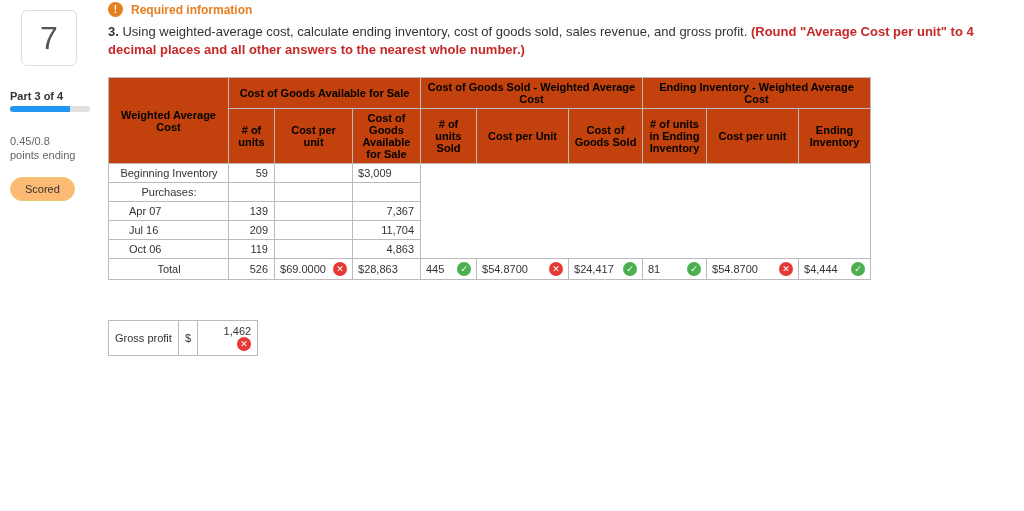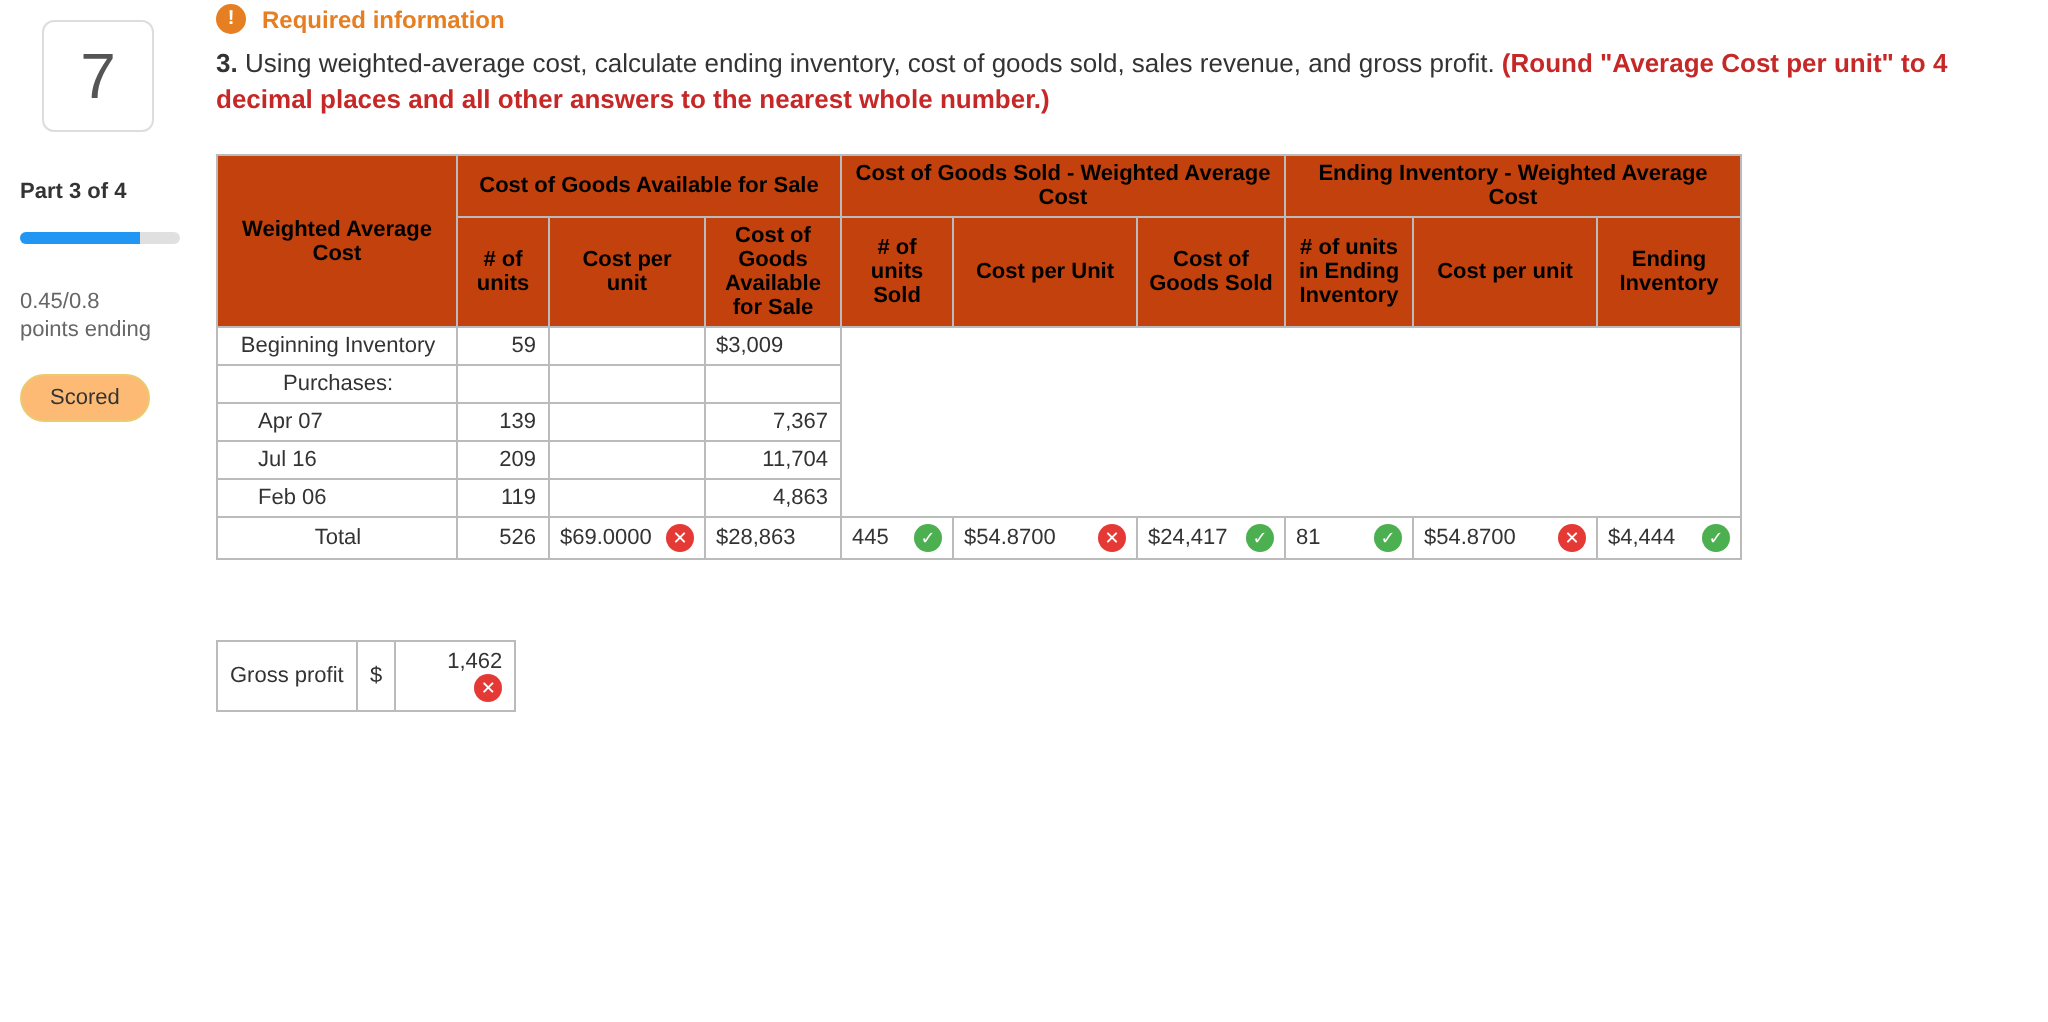--- a/index.html
+++ b/index.html
@@ -29,21 +29,21 @@
       justify-content: center;
       font-size: 32px;
       color: #555;
       margin: 0 auto 24px auto;
     }
     .part-label {
       color: #333;
       font-size: 11px;
       text-align: left;
       padding-left: 4px;
-      margin-bottom: 14px;
+      margin-bottom: 4px;
     }
     .progress {
       width: 80px;
       height: 6px;
       background: #e0e0e0;
       border-radius: 3px;
       margin: 0 0 22px 4px;
       overflow: hidden;
     }
     .progress-fill { height:100%; background:#2196f3; width:75%; }
@@ -187,21 +187,21 @@
         <td></td>
         <td class="cell-r">7,367</td>
       </tr>
       <tr>
         <td class="indent">Jul 16</td>
         <td class="cell-r">209</td>
         <td></td>
         <td class="cell-r">11,704</td>
       </tr>
       <tr>
-        <td class="indent">Feb 06</td>
+        <td class="indent">Oct 06</td>
         <td class="cell-r">119</td>
         <td></td>
         <td class="cell-r">4,863</td>
       </tr>
       <tr>
         <td class="rowlabel">Total</td>
         <td class="cell-r">526</td>
         <td>
             <div class="cell-split">
               <span class="sym">$</span>

